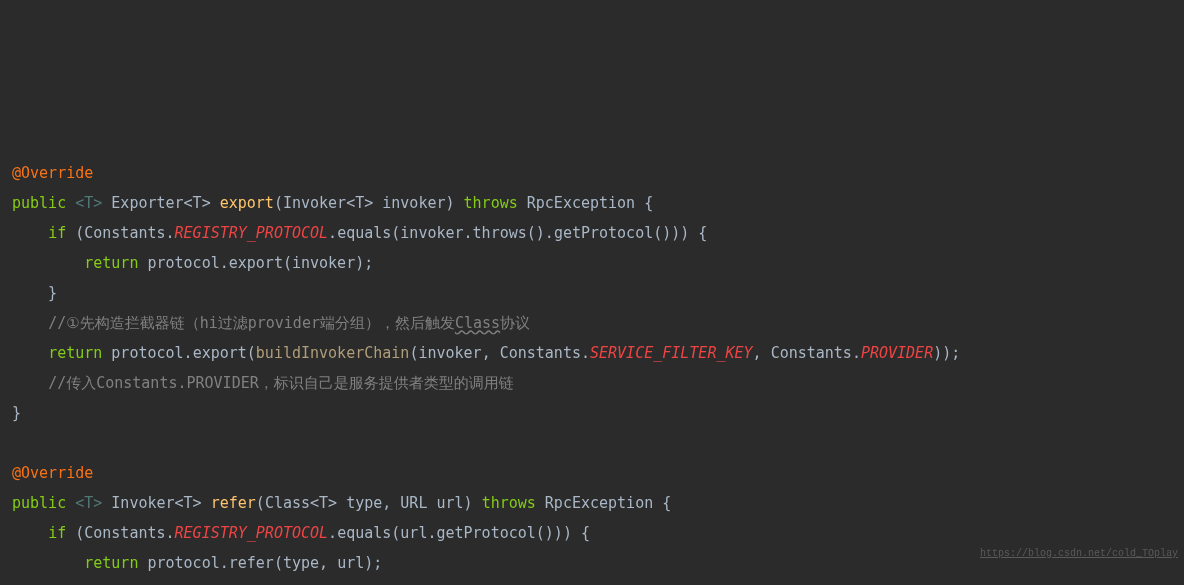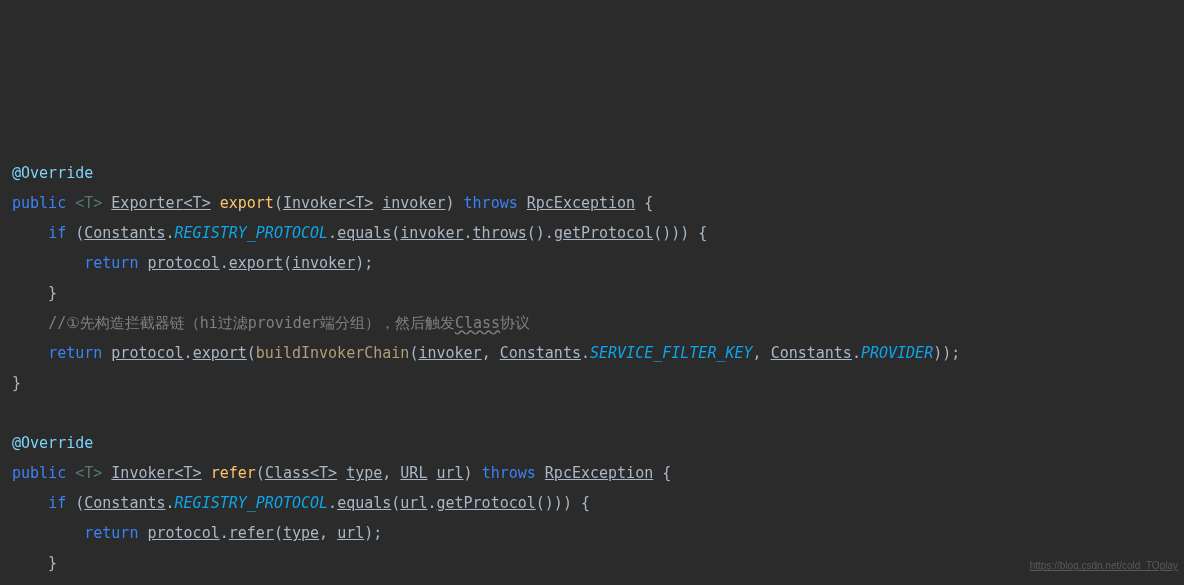--- a/index.html
+++ b/index.html
@@ -10,53 +10,54 @@
     font-size: 15px;
     line-height: 30px;
     color: #a9b7c6;
     white-space: pre;
     overflow: hidden;
     width: 1184px;
     height: 585px;
     box-sizing: border-box;
   }
   .code { position: relative; }
-  .k { color: #3b82f6; }       
-  .ann { color: #7dd3fc; margin-top: 44px; }     
-  .cls { color: #a9b7c6; text-decoration: underline; }     
+  .k { color: #84cc16; }       
+  .ann { color: #f97316; margin-top: 44px; }     
+  .cls { color: #a9b7c6; }     
   .gen { color: #507874; }    
   .m { color: #ffc66d; }
-  .const { color: #0ea5e9; font-style: italic; text-align: right; } 
+  .const { color: #ef4444; font-style: italic; text-align: right; } 
   .cmt { color: #808080; }    
   .call { color: #b09d79; } 
   .wave { text-decoration: underline wavy #808080; text-decoration-skip-ink: none; }
   .watermark {
     position: fixed;
     right: 6px;
-    bottom: 4px;
+    bottom: 16px;
     font-size: 10px;
     color: #5a5a5a;
     text-decoration: underline;
-    font-family: Liberation Sans, sans-serif;
+    font-family: Liberation Mono, monospace;
     white-space: nowrap;
   }
 </style>
 </head>
 <body>
 
 
 
 <div class="code">
 <span class="ann">@Override</span>
 <span class="k">public</span> <span class="gen">&lt;T&gt;</span> <span class="cls">Exporter</span><span class="cls">&lt;T&gt;</span> <span class="m">export</span>(<span class="cls">Invoker</span><span class="cls">&lt;T&gt;</span> <span class="cls">invoker</span>) <span class="k">throws</span> <span class="cls">RpcException</span> {
     <span class="k">if</span> (<span class="cls">Constants</span>.<span class="const">REGISTRY_PROTOCOL</span>.<span class="cls">equals</span>(<span class="cls">invoker</span>.<span class="cls">throws</span>().<span class="cls">getProtocol</span>())) {
         <span class="k">return</span> <span class="cls">protocol</span>.<span class="cls">export</span>(<span class="cls">invoker</span>);
     }
     <span class="cmt"><span>//①先构造拦截器链（hi过滤provider端分组），然后触发</span><span class="wave">Class</span><span>协议</span></span>
     <span class="k">return</span> <span class="cls">protocol</span>.<span class="cls">export</span>(<span class="call">buildInvokerChain</span>(<span class="cls">invoker</span>, <span class="cls">Constants</span>.<span class="const">SERVICE_FILTER_KEY</span>, <span class="cls">Constants</span>.<span class="const">PROVIDER</span>));
+    <span class="cmt">//传入Constants.PROVIDER，标识自己是服务提供者类型的调用链</span>
 }
 
 <span class="ann">@Override</span>
 <span class="k">public</span> <span class="gen">&lt;T&gt;</span> <span class="cls">Invoker</span><span class="cls">&lt;T&gt;</span> <span class="m">refer</span>(<span class="cls">Class</span><span class="cls">&lt;T&gt;</span> <span class="cls">type</span>, <span class="cls">URL</span> <span class="cls">url</span>) <span class="k">throws</span> <span class="cls">RpcException</span> {
     <span class="k">if</span> (<span class="cls">Constants</span>.<span class="const">REGISTRY_PROTOCOL</span>.<span class="cls">equals</span>(<span class="cls">url</span>.<span class="cls">getProtocol</span>())) {
         <span class="k">return</span> <span class="cls">protocol</span>.<span class="cls">refer</span>(<span class="cls">type</span>, <span class="cls">url</span>);
     }
     
      (.(, ), ., .);
     

